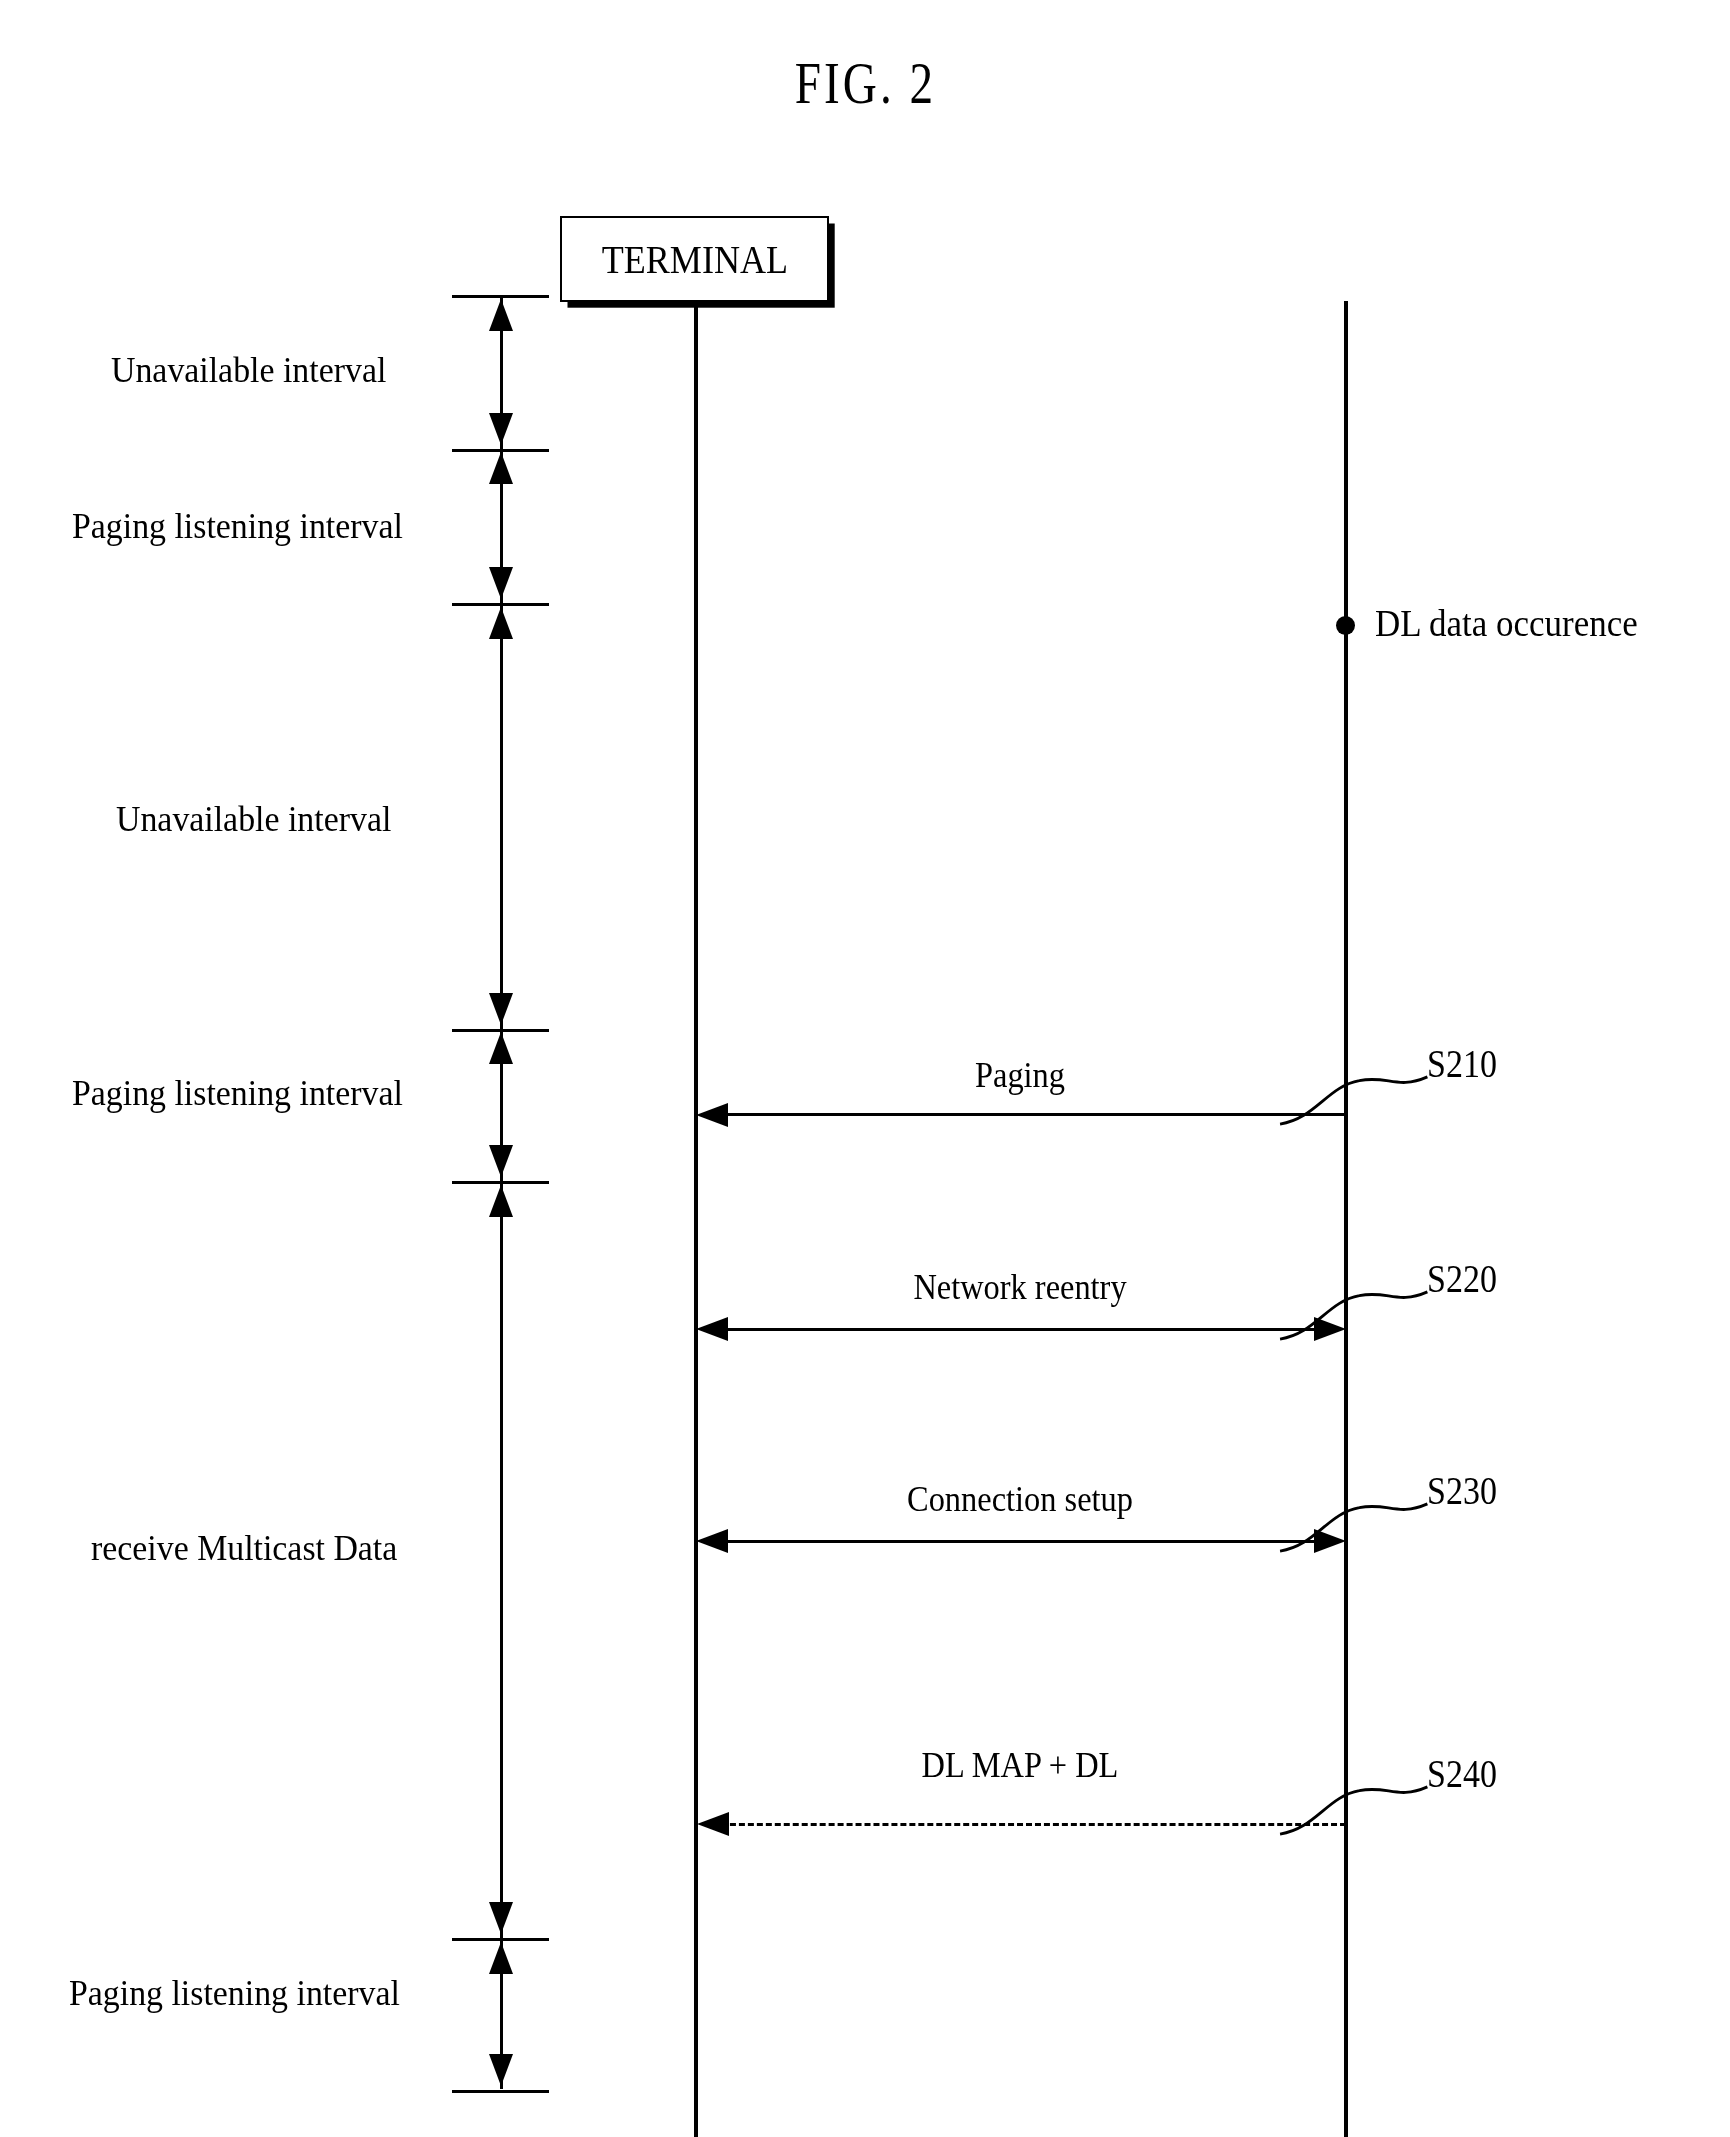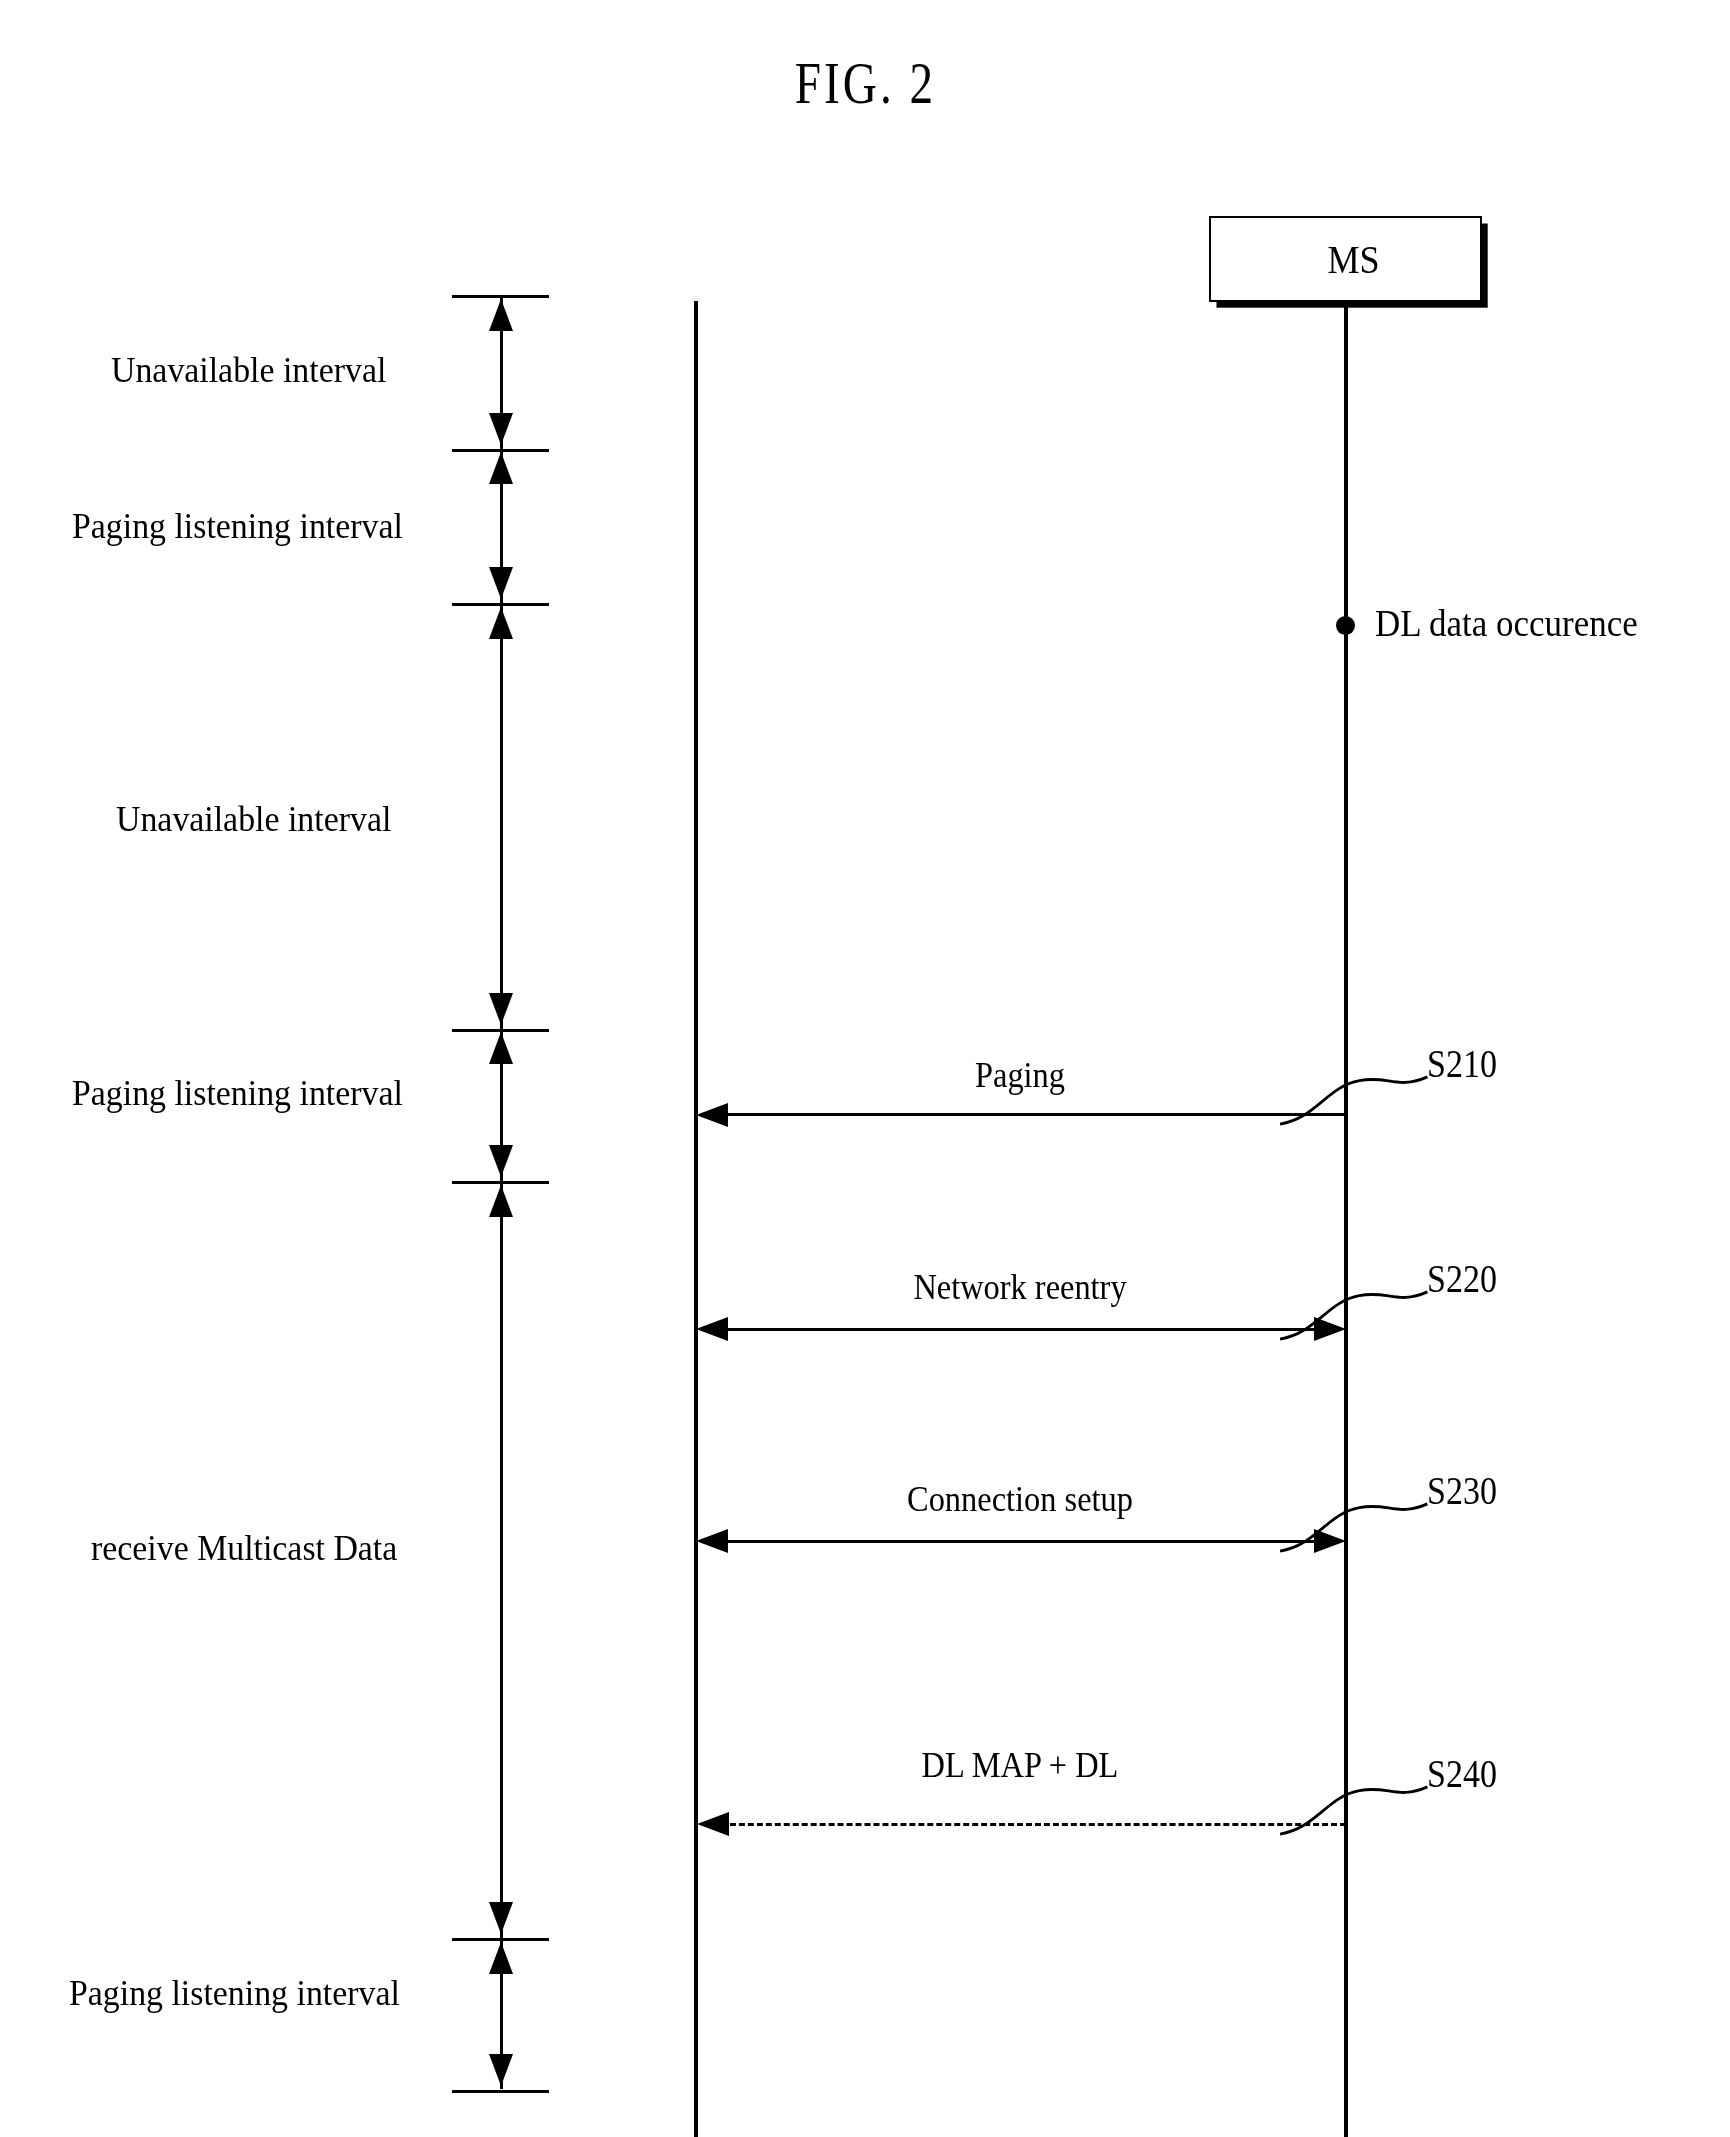--- a/index.html
+++ b/index.html
@@ -161,22 +161,22 @@
     line-height: 1;
   }
 </style>
 </head>
 <body>
 
 <div id="page">
 
   <div id="fig-title">FIG. 2</div>
 
-  <div class="actor-box" id="box-ms">
-    <span class="actor-label">MS</span>
+  <div class="actor-box" id="box-terminal">
+    <span class="actor-label">TERMINAL</span>
   </div>
 
   <div class="lifeline" id="lifeline-terminal"></div>
   <div class="lifeline" id="lifeline-ms"></div>
 
   <div id="axis-line"></div>
 
   <div class="axis-tick" style="top:295px;"></div>
   <div class="axis-tick" style="top:449px;"></div>
   <div class="axis-tick" style="top:603px;"></div>

